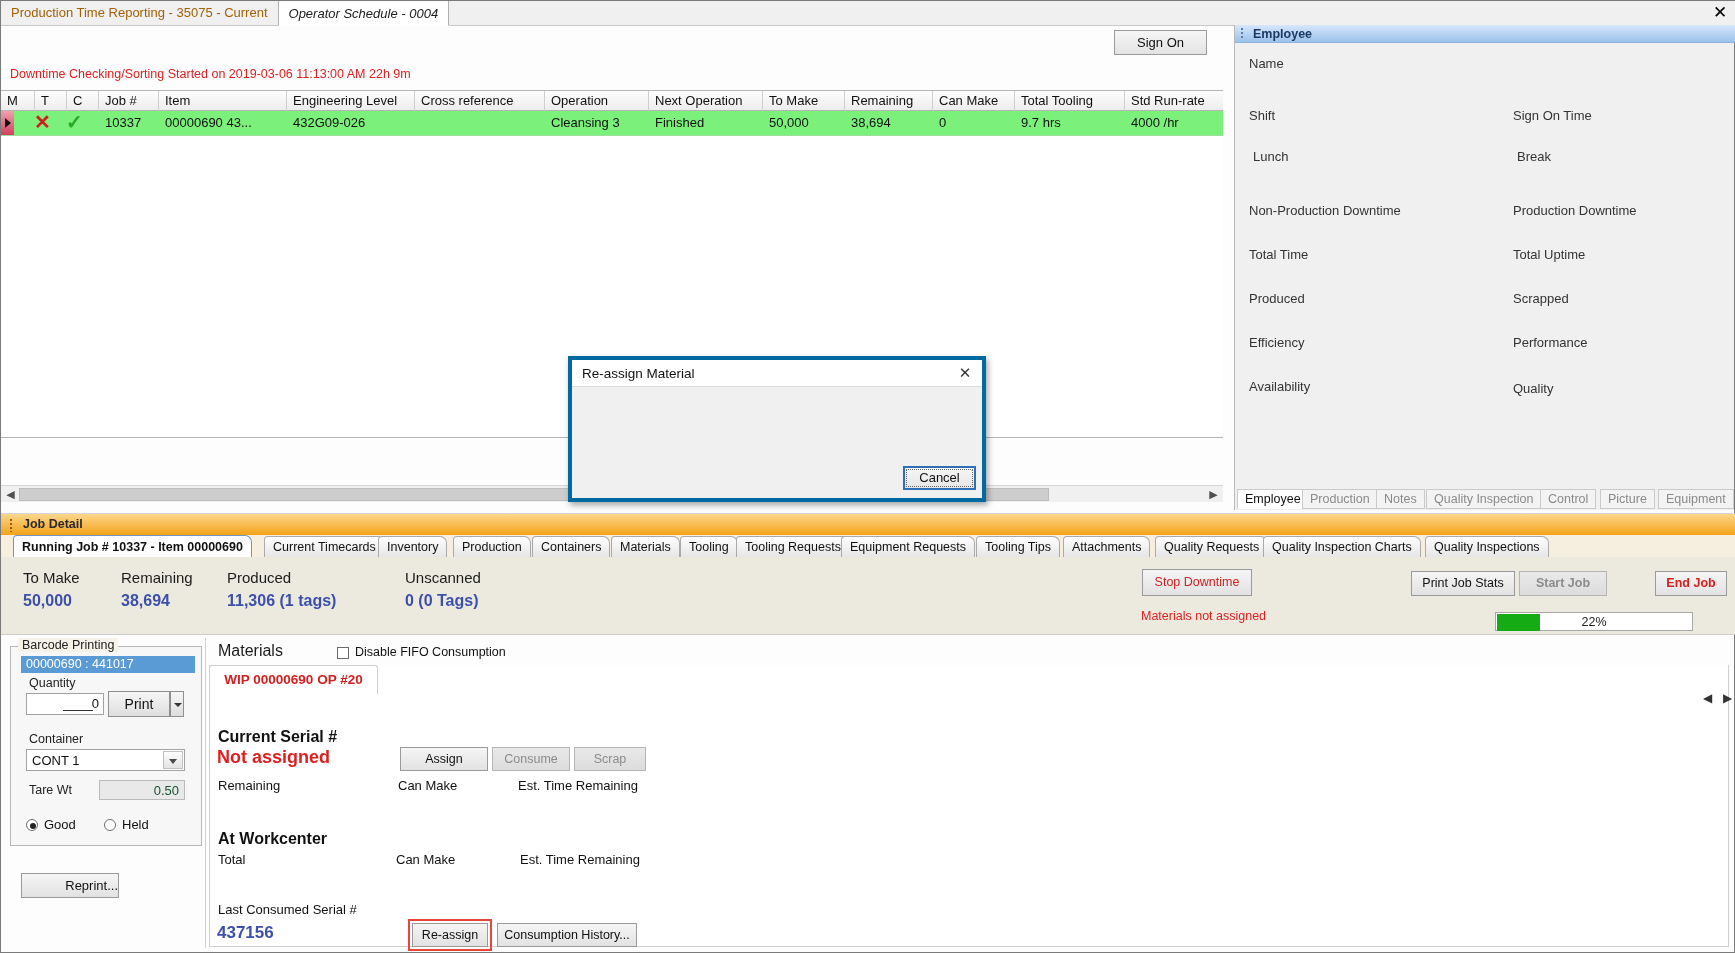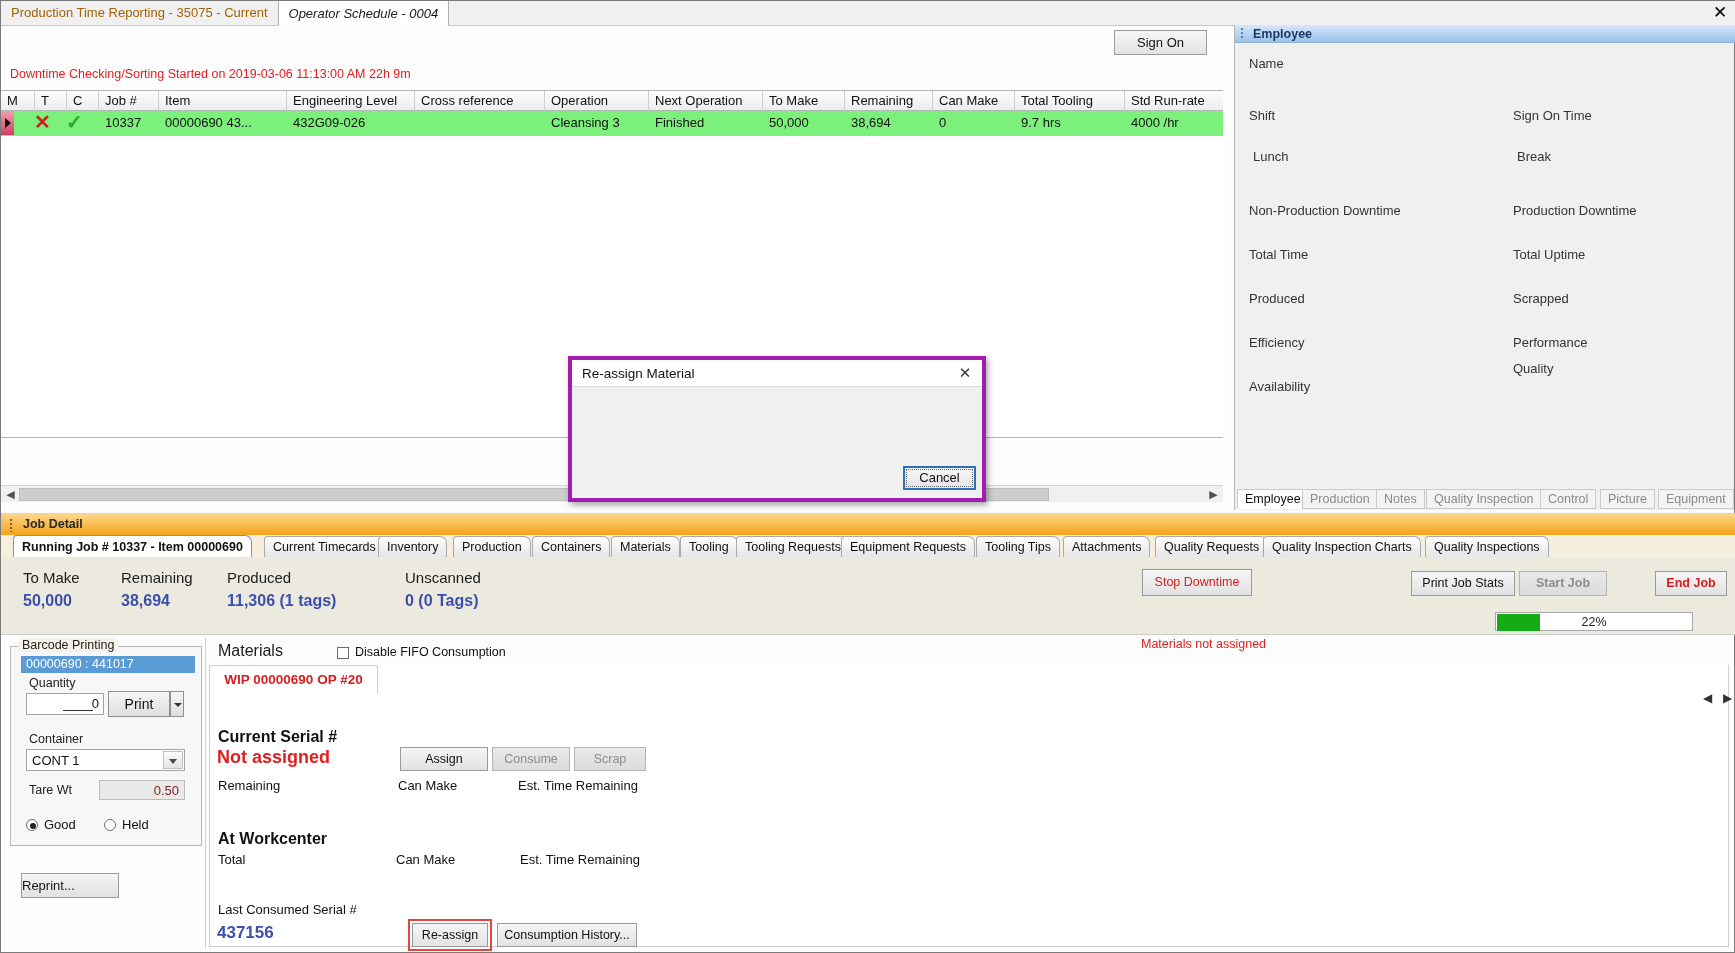--- a/index.html
+++ b/index.html
@@ -142,21 +142,21 @@
   .etab {
     position: absolute; top: 0; height: 20px; line-height: 19px;
     font-size: 12.5px; padding: 0 7px; color: #8a8a8a;
     border: 1px solid #cacaca; background: #f3f3f3;
   }
   .etab.active { color: #111; background: #ffffff; border-bottom: 1px solid #ffffff; font-weight: normal; }
 
   
   .modal-outer {
     position: absolute; left: 567px; top: 355px; width: 418px; height: 146px;
-    border: 4px solid #a21caf; background: #f0f0f0;
+    border: 4px solid #0369a1; background: #f0f0f0;
     box-shadow: 2px 3px 6px rgba(0,0,0,0.35);
   }
   .modal-title {
     position: absolute; left: 0; top: 0; width: 410px; height: 27px;
     background: #ffffff; border-bottom: 1px solid #dcdcdc;
   }
   .modal-title .txt { position: absolute; left: 10px; top: 6px; font-size: 13.5px; color: #111; }
   .modal-title .x {
     position: absolute; right: 8px; top: 4px; width: 18px; height: 18px;
     text-align: center; line-height: 17px; font-size: 15px; color: #333; cursor: pointer;
@@ -218,21 +218,21 @@
 
   .btn {
     position: absolute; background: linear-gradient(#f5f5f5,#e2e2e2);
     border: 1px solid #9a9a9a; font-size: 12.5px; color: #111;
     text-align: center; cursor: pointer;
   }
   .btn.disabled { color: #8c8c8c; background: linear-gradient(#e9e9e9,#dcdcdc); border-color: #b5b5b5; font-weight: bold; }
   .btn.red { color: #d52020; font-weight: bold; }
   .btn.redtext { color: #d52020; }
 
-  .mat-warn { position: absolute; left: 1140px; top: 608px; font-size: 12.5px; color: #e02020; margin-top: 28px; }
+  .mat-warn { position: absolute; left: 1140px; top: 608px; font-size: 12.5px; color: #e02020; }
 
   .progress {
     position: absolute; left: 1494px; top: 611px; width: 198px; height: 19px;
     background: #ffffff; border: 1px solid #a8a8a8;
   }
   .progress .fill { position: absolute; left: 1px; top: 1px; height: 17px; background: #15ab15; }
   .progress .pct {
     position: absolute; left: 0; top: 0; width: 196px; height: 17px;
     text-align: center; line-height: 18px; font-size: 12.5px; color: #222;
   }
@@ -282,35 +282,35 @@
   }
   .bp-cont .arrowbox:after {
     content: ""; position: absolute; left: 5px; top: 7px;
     border-left: 4px solid transparent; border-right: 4px solid transparent;
     border-top: 5px solid #4a4a4a;
   }
   .bp-tare {
     position: absolute; left: 98px; top: 779px; width: 86px; height: 20px;
     background: #e9e9e9; border: 1px solid #bbb;
   }
-  .bp-tare .v { position: absolute; right: 5px; top: 2px; font-size: 13px; color: #7f1d1d; }
+  .bp-tare .v { position: absolute; right: 5px; top: 2px; font-size: 13px; color: #14532d; }
   .radio { position: absolute; font-size: 13px; color: #111; }
   .radio .circ {
     position: absolute; left: 0; top: 2px; width: 12px; height: 12px;
     border: 1px solid #6d6d6d; border-radius: 50%; background: #fff;
   }
   .radio.on .circ:after {
     content: ""; position: absolute; left: 3px; top: 3px; width: 6px; height: 6px;
     border-radius: 50%; background: #222;
   }
   .radio .t { position: absolute; left: 18px; top: 0; white-space: nowrap; }
   .reprint-btn {
     position: absolute; left: 20px; top: 872px; width: 98px; height: 25px;
     background: linear-gradient(#f5f5f5,#e2e2e2); border: 1px solid #9a9a9a;
-    font-size: 13px; color: #111; text-align: left; line-height: 23px; cursor: pointer;
+    font-size: 13px; color: #111; text-align: right; line-height: 23px; cursor: pointer;
   }
 
   
   .mat-title { position: absolute; left: 217px; top: 641px; font-size: 16px; color: #1b1b1b; }
   .chk-wrap { position: absolute; left: 336px; top: 645px; font-size: 12.5px; color: #111; }
   .chk-wrap .box {
     position: absolute; left: 0; top: 1px; width: 12px; height: 12px;
     background: #fff; border: 1px solid #6b6b6b;
   }
   .chk-wrap .t { position: absolute; left: 18px; top: -1px; white-space: nowrap; }
@@ -408,21 +408,21 @@
     <span class="emp-lbl" style="left:14px;top:266px">Produced</span>
     <span class="emp-lbl" style="left:14px;top:310px">Efficiency</span>
     <span class="emp-lbl" style="left:14px;top:354px">Availability</span>
 
     <span class="emp-lbl" style="left:278px;top:83px">Sign On Time</span>
     <span class="emp-lbl" style="left:282px;top:124px">Break</span>
     <span class="emp-lbl" style="left:278px;top:178px">Production Downtime</span>
     <span class="emp-lbl" style="left:278px;top:222px">Total Uptime</span>
     <span class="emp-lbl" style="left:278px;top:266px">Scrapped</span>
     <span class="emp-lbl" style="left:278px;top:310px">Performance</span>
-    <span class="emp-lbl" style="left:278px;top:336px">Quality</span>
+    <span class="emp-lbl" style="left:278px;top:356px">Quality</span>
   </div>
 
   <div class="emp-tabs">
     <span class="etab active" style="left:3px">Employee</span>
     <span class="etab" style="left:68px">Production</span>
     <span class="etab" style="left:142px">Notes</span>
     <span class="etab" style="left:192px">Quality Inspection</span>
     <span class="etab" style="left:306px">Control</span>
     <span class="etab" style="left:366px">Picture</span>
     <span class="etab" style="left:424px">Equipment</span>

